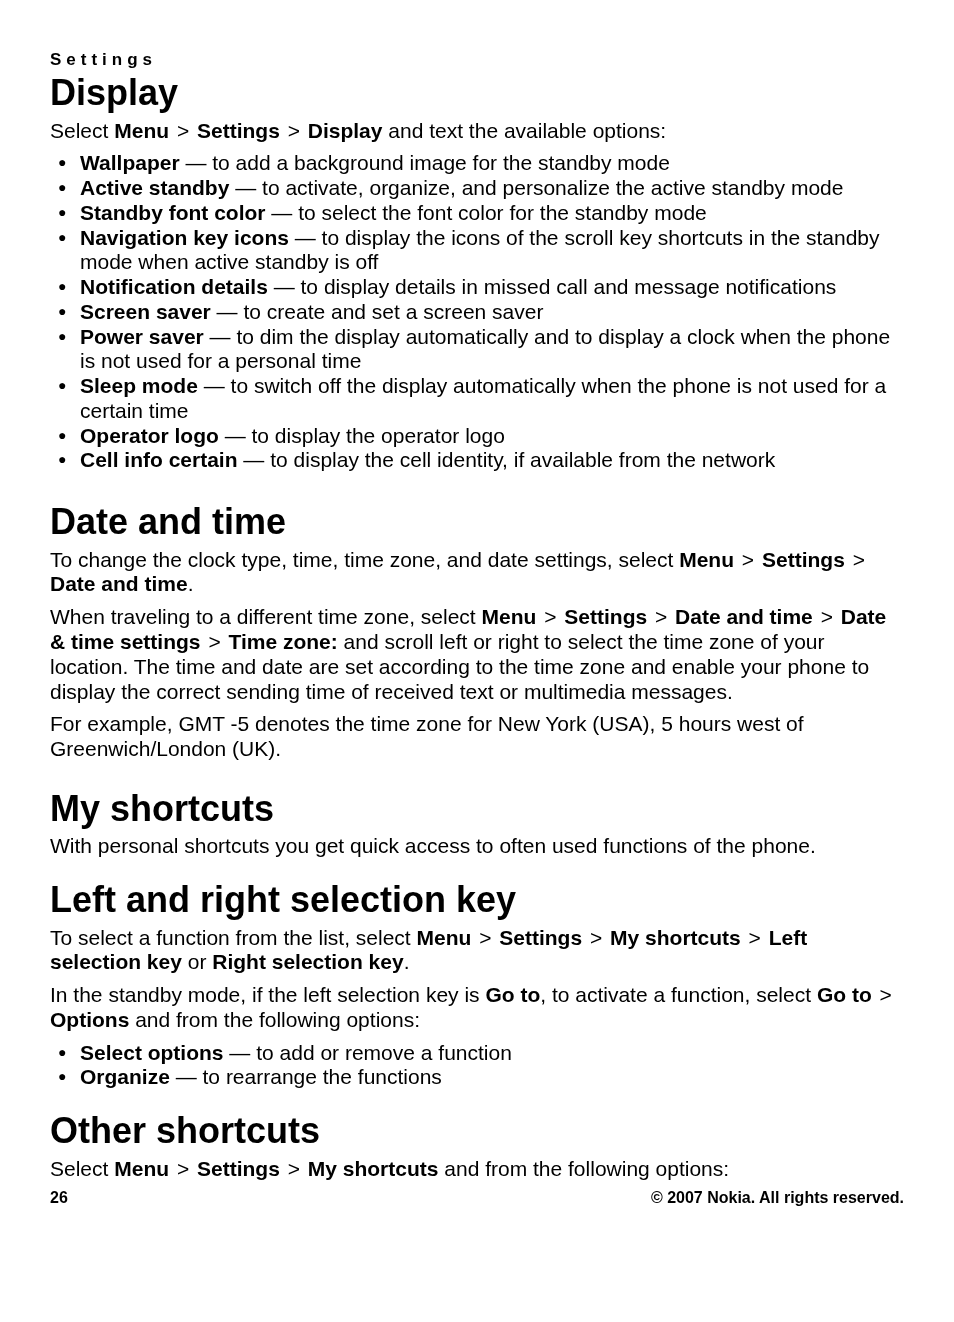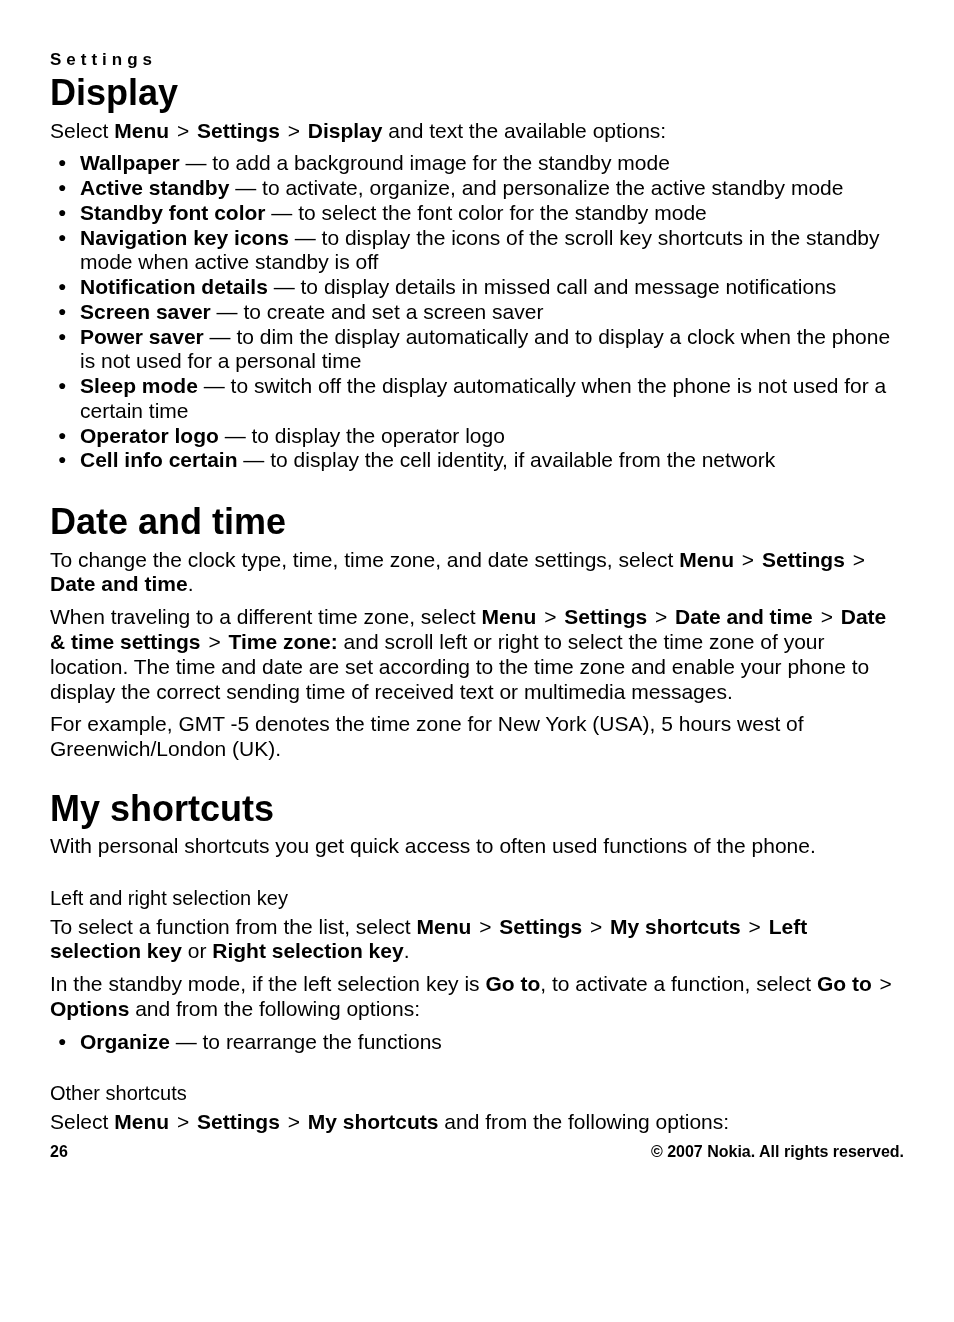--- a/index.html
+++ b/index.html
@@ -16,23 +16,23 @@
     font-size: 17px;
     letter-spacing: 5px;
     margin-bottom: 2px;
   }
   h1 {
     font-size: 36px;
     font-weight: bold;
     margin: 0 0 4px 0;
   }
   h2 {
-    font-size: 20px;
-    font-weight: normal;
-    margin: 28px 0 4px 0;
+    font-size: 36px;
+    font-weight: bold;
+    margin: 20px 0 4px 0;
   }
   p {
     font-size: 21px;
     margin: 0 0 8px 0;
     line-height: 1.18;
   }
   ul {
     margin: 2px 0 10px 0;
     padding-left: 30px;
     list-style: none;
@@ -123,20 +123,21 @@
   <span class="b">My shortcuts</span>
   <span class="sep">&gt;</span>
   <span class="b">Left selection key</span><span> or </span><span class="b">Right selection key</span><span>.</span>
 </p>
 <p>
   <span>In the standby mode, if the left selection key is </span><span class="b">Go to</span><span>, to activate a function, select </span><span class="b">Go to</span>
   <span class="sep">&gt;</span>
   <span class="b">Options</span><span> and from the following options:</span>
 </p>
 <ul>
+  <li><span class="b">Select options</span><span> — to add or remove a function</span></li>
   <li><span class="b">Organize</span><span> — to rearrange the functions</span></li>
 </ul>
 
 <h2>Other shortcuts</h2>
 <p>
   <span>Select </span><span class="b">Menu</span>
   <span class="sep">&gt;</span>
   <span class="b">Settings</span>
   <span class="sep">&gt;</span>
   <span class="b">My shortcuts</span><span> and from the following options:</span>

